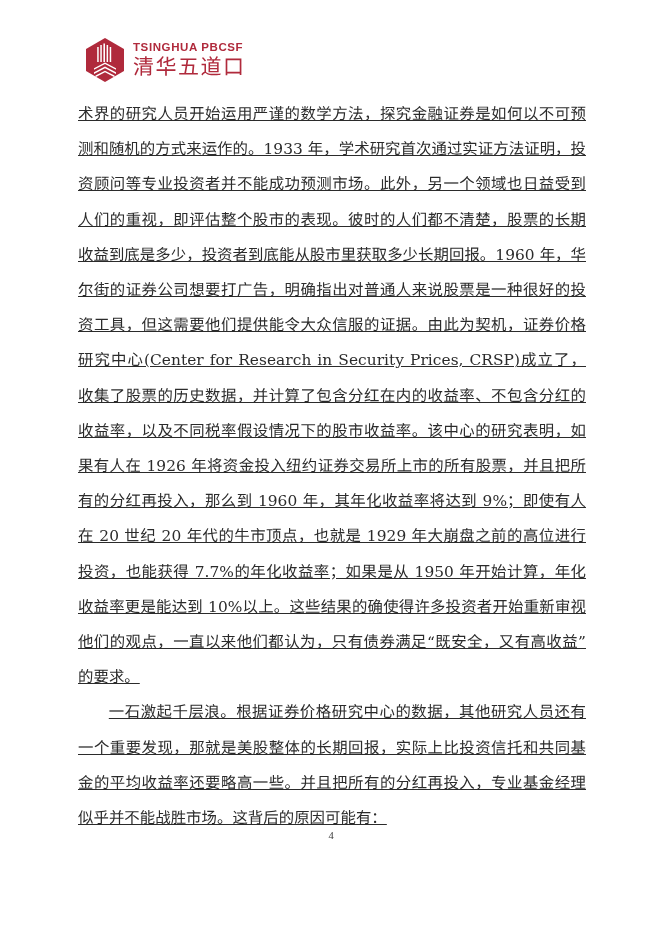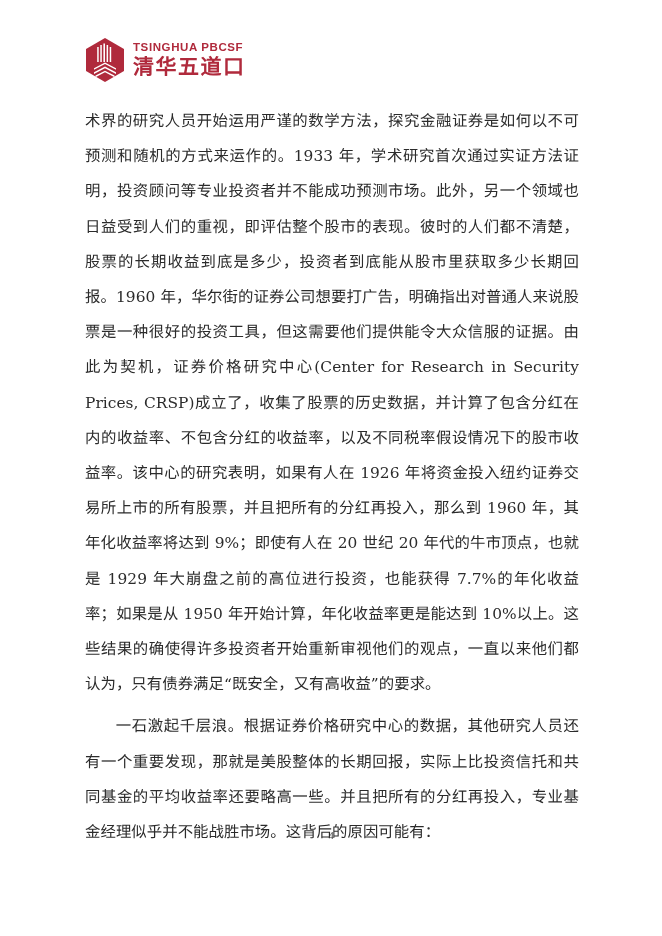--- a/index.html
+++ b/index.html
@@ -49,44 +49,45 @@
     font-weight: bold;
     letter-spacing: 0.6px;
     color: #b02a3c;
     margin-bottom: 3px;
     white-space: nowrap;
   }
 
   .logo-cn {
     font-family: "DejaVu Sans", "Liberation Sans", sans-serif;
     font-size: 21px;
-    font-weight: bold;
+    font-weight: normal;
     letter-spacing: 1.5px;
     color: #b02a3c;
     white-space: nowrap;
   }
 
   
   .body-text {
     position: absolute;
     left: 78px;
     top: 97px;
     width: 508px;
   }
 
   .para {
-    margin: 7px;
+    margin: 0;
     font-family: "DejaVu Serif", "Liberation Serif", serif;
     font-size: 15.4px;
     line-height: 35.2px;
     color: #2b2b2b;
     text-align: justify;
     text-justify: inter-character;
     text-align-last: left;
     letter-spacing: 0.05px;
+    text-decoration: underline;
   }
 
   .para + .para {
     text-indent: 2em;
   }
 
   
   .page-number {
     position: absolute;
     left: 0;

